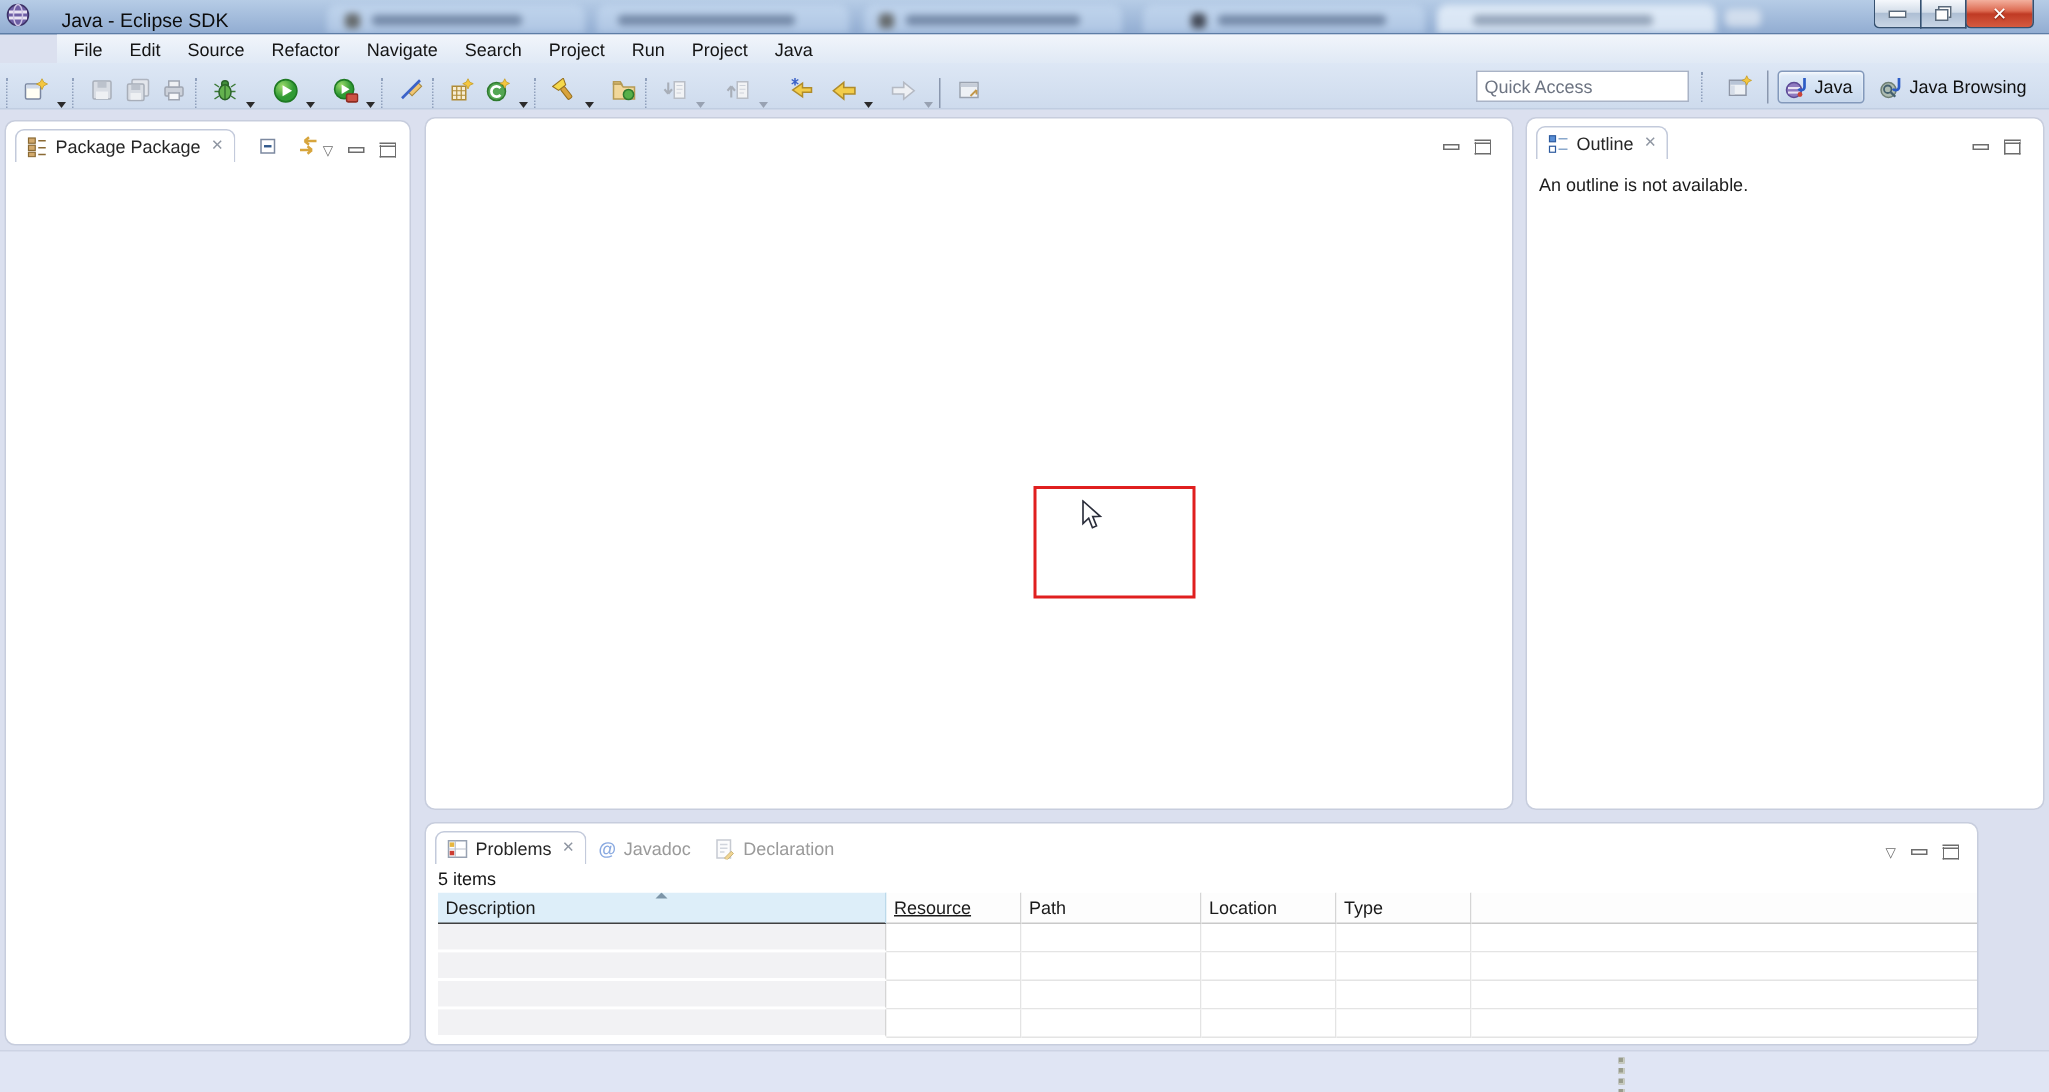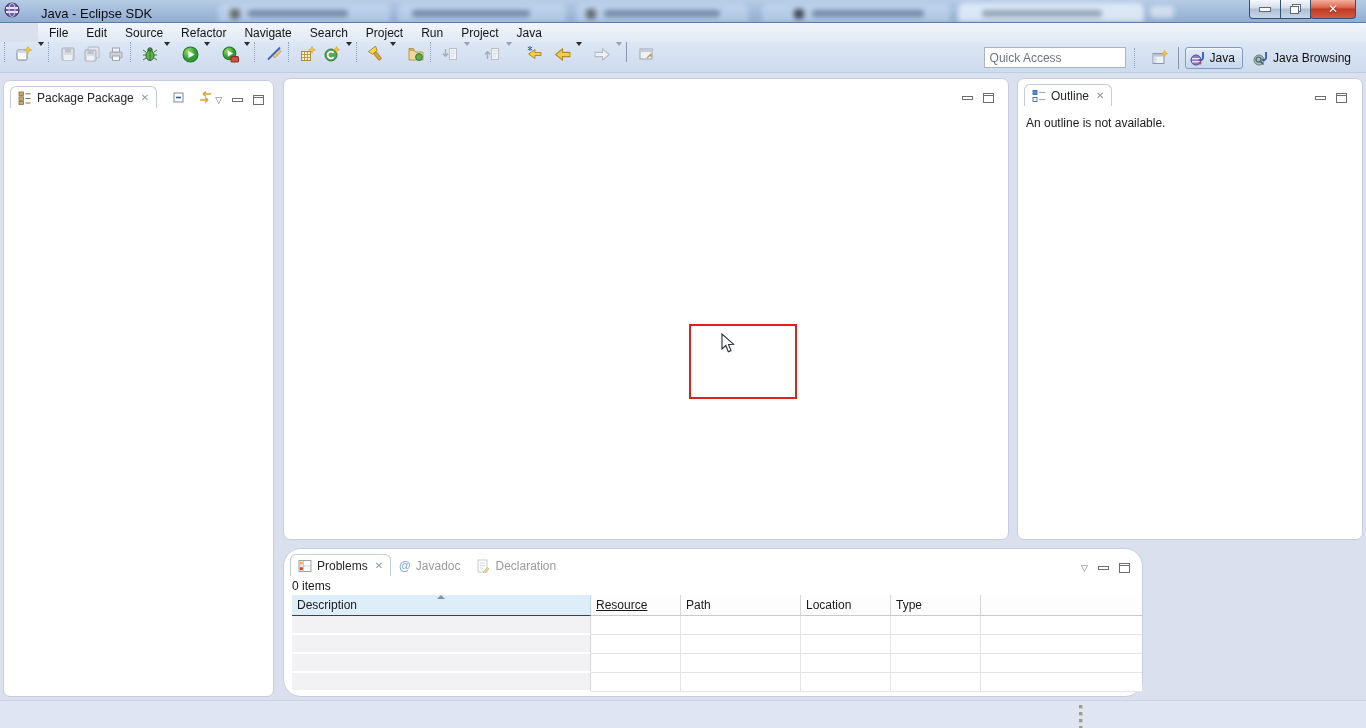--- a/index.html
+++ b/index.html
@@ -44,21 +44,21 @@
     position:absolute;left:0;top:23px;width:1366px;height:19px;
     background:linear-gradient(#f1f5fb,#e0e9f5);
     display:flex;align-items:center;padding-left:2px;box-sizing:border-box;margin-left:38px;
   }
   .menu-item{padding:2px 9px;color:#141414;cursor:default;}
   
   .toolbar{
     position:absolute;left:0;top:42px;width:1366px;height:31px;
     background:linear-gradient(#dde7f5,#cedbed);
     border-bottom:1px solid #c0cde1;
-    display:flex;align-items:flex-start;padding-left:2px;box-sizing:border-box;
+    display:flex;align-items:flex-end;padding-left:2px;box-sizing:border-box;
   }
   .tbtn{height:24px;min-width:22px;display:flex;align-items:center;justify-content:center;border-radius:3px;padding:0 1px;}
   .tbtn svg{display:block;}
   .dd{width:0;height:0;border-left:3.5px solid transparent;border-right:3.5px solid transparent;border-top:4px solid #2b2b2b;margin:0 2px;}
   .dd.dim{border-top-color:#98a2b2;}
   .tsep{width:3px;height:20px;border-left:1px dotted #8fa0bc;margin:0 4px 0 2px;}
   .tsep.solid{border-left:1px solid #8a97ae;}
   .toolbar-right{position:absolute;right:8px;top:0;height:31px;display:flex;align-items:center;gap:6px;}
   .quick-access{
     width:130px;height:17px;border:1px solid #a9b3c6;background:#fff;
@@ -89,21 +89,21 @@
   #package-explorer .view-actions{display:flex;align-items:center;gap:6px;margin-left:12px;padding-bottom:2px;}
   
   #editor-area{left:283px;top:78px;width:726px;height:462px;}
   #editor-area .hdr-actions{padding-top:8px;}
   .red-annotation{position:absolute;left:405px;top:245px;width:104px;height:71px;border:2px solid #e01f1f;}
   .cursor-arrow{position:absolute;left:437px;top:254px;}
   
   #outline-view{left:1017px;top:78px;width:346px;height:462px;}
   .outline-msg{padding:10px 0 0 8px;color:#1c1c1c;}
   
-  #problems-view{left:283px;top:548px;width:860px;height:149px;border-radius:18px;}
+  #problems-view{left:283px;top:548px;width:1036px;height:149px;}
   .items-count{margin:3px 0 2px 8px;color:#141414;}
   .ptable{position:absolute;left:8px;top:46px;right:0;bottom:4px;overflow:hidden;font-size:12px;}
   .thead{display:flex;height:21px;}
   .th{box-sizing:border-box;display:flex;align-items:center;padding-left:5px;background:#fdfdfd;
       border-right:1px solid #d5d5d5;border-bottom:1px solid #c9c9c9;color:#1a1a1a;position:relative;}
   .th.sorted{background:#ddeef9;border-bottom:1px solid #404040;border-right:1px solid #bcd9ea;}
   .sort-asc{position:absolute;left:50%;top:0;width:0;height:0;margin-left:-4px;
       border-left:4px solid transparent;border-right:4px solid transparent;border-bottom:4px solid #7d95a8;}
   .trow{display:flex;height:19px;}
   .td{box-sizing:border-box;border-right:1px solid #e4e4e4;border-bottom:1px solid #e4e4e4;background:#fff;}
@@ -459,21 +459,21 @@
         <path d="M7 13 l4.5-4.5 1.5 1.5 -4.5 4.5z" fill="#e9c05a" stroke="#a8862e" stroke-width=".6"></path>
       </svg>
       <span>Declaration</span>
     </div>
     <div class="hdr-actions">
       <span class="glyph-viewmenu">▽</span>
       <span class="glyph-pmin"></span>
       <span class="glyph-pmax"></span>
     </div>
   </div>
-  <div class="items-count">0 items</div>
+  <div class="items-count">5 items</div>
   <div class="ptable">
     <div class="thead">
       <div class="th sorted c-desc">
         <span class="sort-asc"></span>
         <span>Description</span>
       </div>
       <div class="th c-res">
           <span>Resource</span>
         </div>
       <div class="th c-path">

